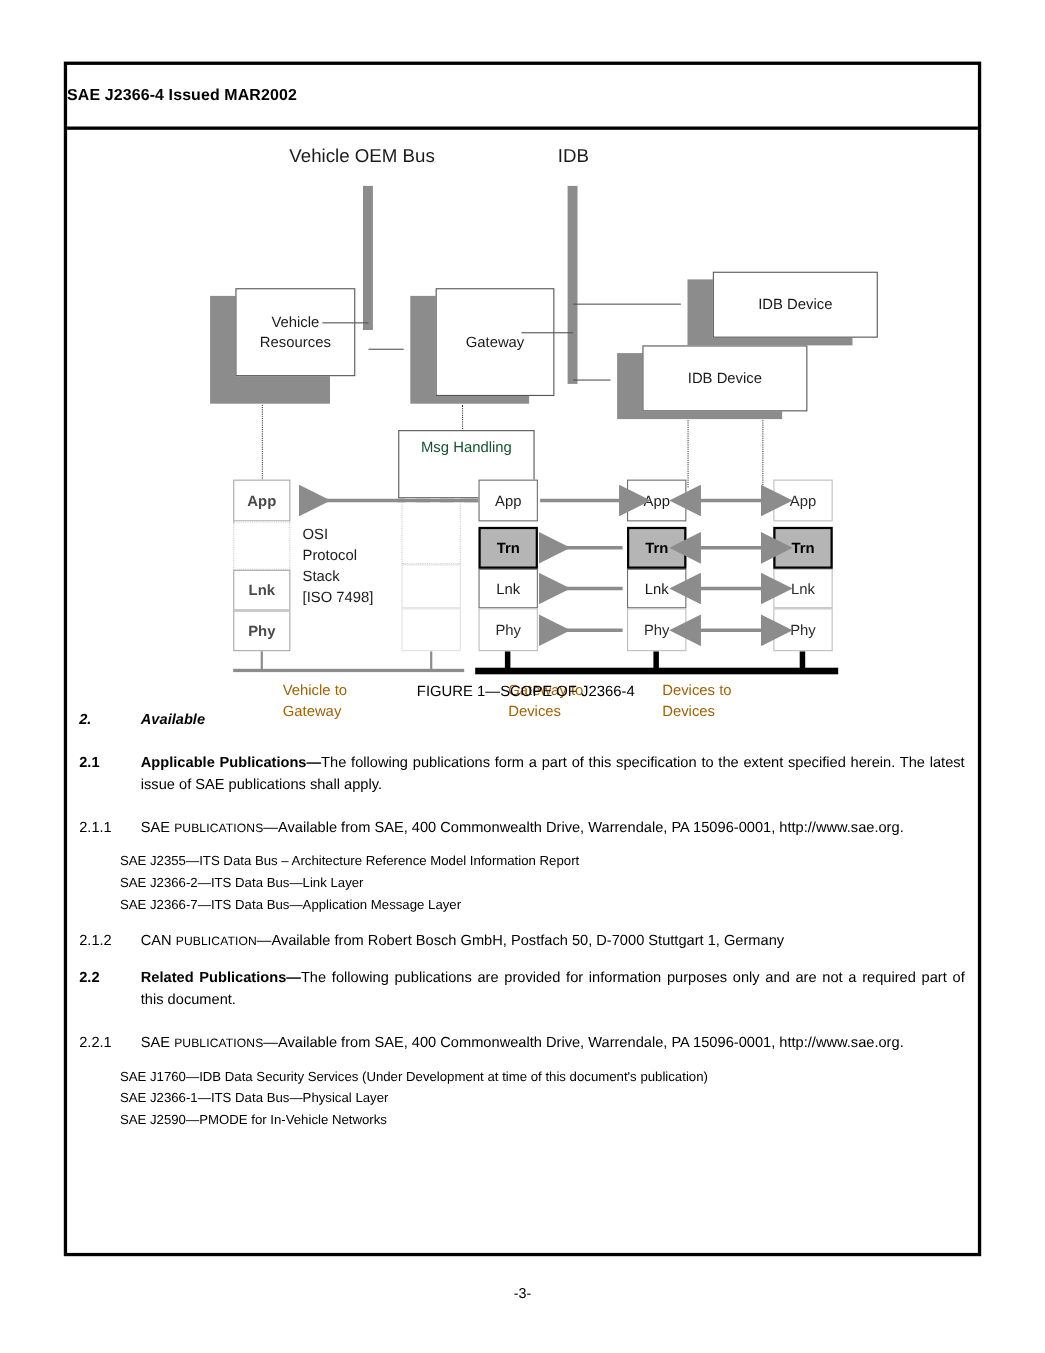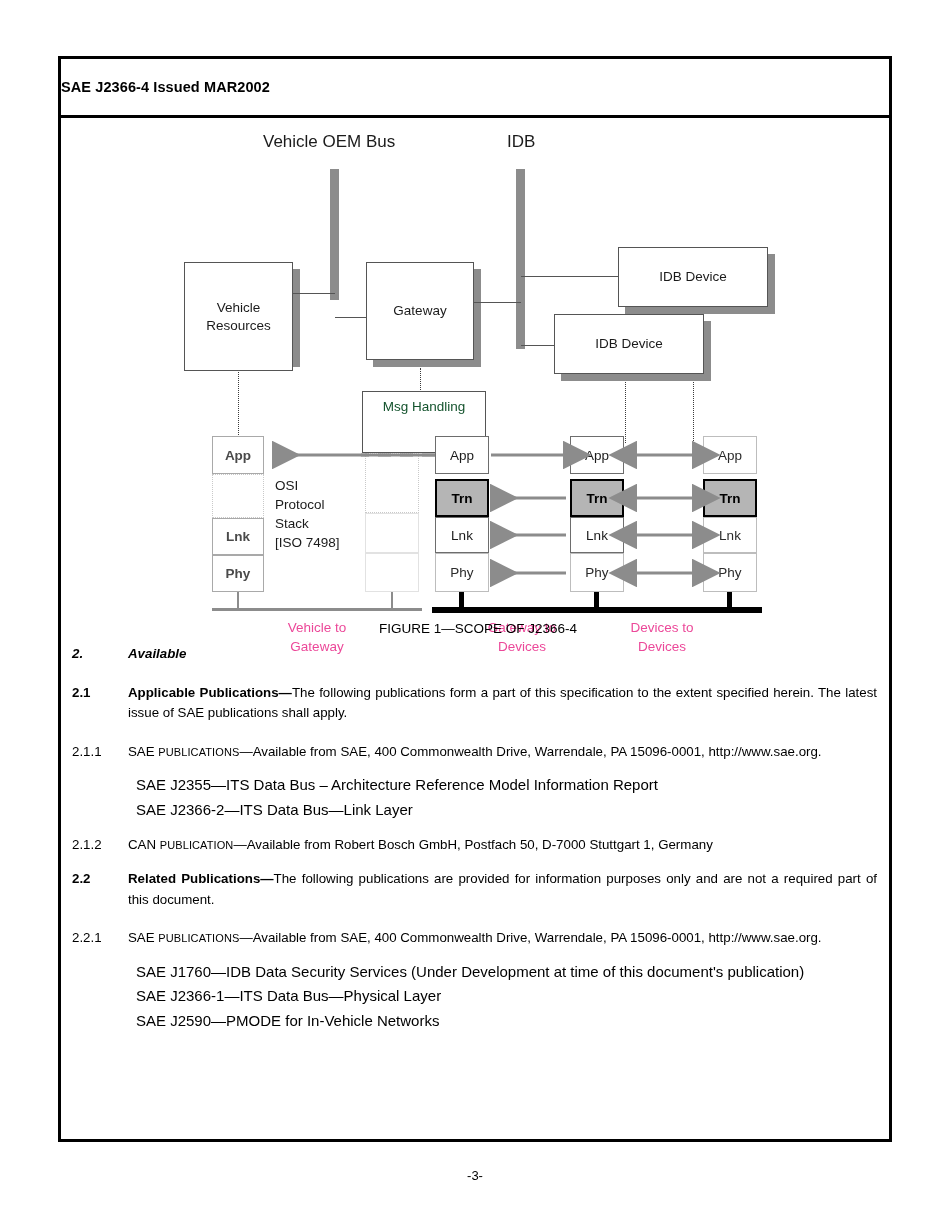--- a/index.html
+++ b/index.html
@@ -76,20 +76,21 @@
     border: 1.4px solid #555;
     box-sizing: border-box;
     display: flex;
     align-items: center;
     justify-content: center;
     text-align: center;
     font-size: 13.5px;
     color: #1b1b1b;
     line-height: 1.3;
     z-index: 3;
+    margin-left: 30px;
   }
   .dshadow {
     position: absolute;
     background: #8c8c8c;
     z-index: 2;
   }
 
   
   .busbar {
     position: absolute;
@@ -200,22 +201,22 @@
   .stem-black {
     position: absolute;
     background: #000000;
     width: 5.2px;
     z-index: 3;
   }
 
   .bottom-label {
     position: absolute;
     font-size: 13.5px;
-    color: #ec4899;
-    text-align: center;
+    color: #a16207;
+    text-align: left;
     line-height: 1.42;
     white-space: nowrap;
   }
 
   .fig-caption {
     position: absolute;
     width: 834px;
     top: 500px;
     text-align: center;
     font-size: 13.5px;
@@ -251,22 +252,22 @@
     text-align: justify;
   }
   .txt.nojust { text-align: left; }
   .lead { font-weight: bold; }
   .lead.ital { font-style: italic; }
   .sc {
     font-size: 11px;
     letter-spacing: 0.1px;
   }
   .reflist {
-    padding-left: 75px;
-    font-size: 15px;
+    padding-left: 48px;
+    font-size: 12px;
     line-height: 1.63;
     margin-bottom: 13px;
     margin-top: -2px;
   }
   .reflist div { white-space: nowrap; }
   .spacer-sm { height: 5px; }
 </style>
 </head>
 <body>
 
@@ -278,21 +279,21 @@
 
   <div class="figure">
 
     <div class="fig-label" style="left:202px; top:11px;">Vehicle OEM Bus</div>
     <div class="fig-label" style="left:446px; top:11px;">IDB</div>
 
     <div class="busbar" style="left:269px; top:48px; width:9px; height:131px;"></div>
     <div class="busbar" style="left:455px; top:48px; width:9px; height:180px;"></div>
 
     <div class="dshadow" style="left:130px; top:148px; width:109px; height:98px;"></div>
-    <div class="dbox" style="left:123px; top:141px; width:109px; height:109px;">
+    <div class="dbox" style="left:123px; top:141px; width:109px; height:80px;">
       <div>
         <span>Vehicle</span><br>
         <span>Resources</span>
       </div>
     </div>
 
     <div class="dshadow" style="left:312px; top:148px; width:108px; height:98px;"></div>
     <div class="dbox" style="left:305px; top:141px; width:108px; height:98px;">Gateway</div>
 
     <div class="dshadow" style="left:564px; top:133px; width:150px; height:60px;"></div>
@@ -414,20 +415,21 @@
     <div class="spacer-sm"></div>
 
     <div class="para">
       <div class="num">2.1.1</div>
       <div class="txt"><span>SAE </span><span class="sc" style="text-transform:uppercase;">Publications</span><span>—Available from SAE, 400 Commonwealth Drive, Warrendale, PA 15096-0001, http://www.sae.org.</span></div>
     </div>
 
     <div class="reflist">
       <div>SAE J2355—ITS Data Bus – Architecture Reference Model Information Report</div>
       <div>SAE J2366-2—ITS Data Bus—Link Layer</div>
+      <div>SAE J2366-7—ITS Data Bus—Application Message Layer</div>
     </div>
 
     <div class="para">
       <div class="num">2.1.2</div>
       <div class="txt nojust"><span>CAN </span><span class="sc" style="text-transform:uppercase;">Publication</span><span>—Available from Robert Bosch GmbH, Postfach 50, D-7000 Stuttgart 1, Germany</span></div>
     </div>
 
 
     <div class="para">
       <div class="num bold">2.2</div>

